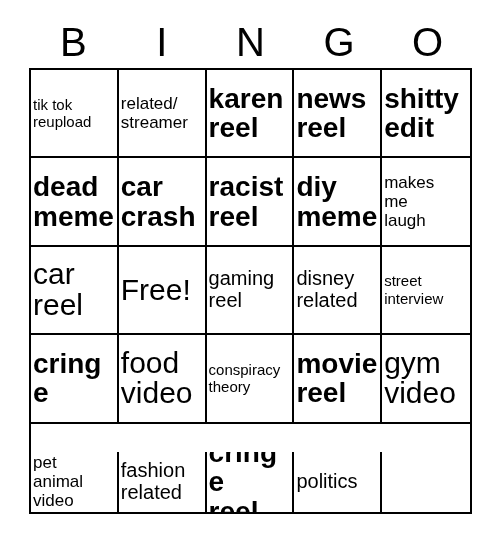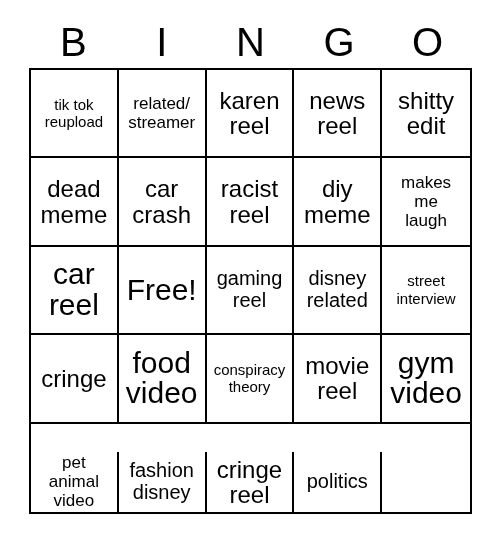--- a/index.html
+++ b/index.html
@@ -57,42 +57,41 @@
     grid-template-rows: repeat(5, 1fr);
   }
 
   .cell {
     box-sizing: border-box;
     border-right: 2px solid #000000;
     border-bottom: 2px solid #000000;
     display: flex;
     align-items: center;
     justify-content: center;
-    text-align: center;
     padding: 1px 2px;
     background: #ffffff;
     overflow: hidden;
   }
   
   .cell:nth-child(5n) { border-right: none; }
   .cell:nth-child(n+21) { border-bottom: none; margin-top: 28px; }
 
   .cell-text {
     display: block;
     width: 100%;
     line-height: 1.03;
     white-space: pre-line;
     word-break: break-word;
   }
 
   
   .fs-xs   { font-size: 15px; line-height: 1.18; }
   .fs-sm   { font-size: 17px; line-height: 1.12; }
   .fs-md   { font-size: 20px; line-height: 1.08; }
-  .fs-lg   { font-size: 24px; line-height: 1.05; }
+  .fs-lg   { font-size: 28px; line-height: 1.05; font-weight: bold; }
   .fs-xl   { font-size: 30px; line-height: 1.02; }
 </style>
 </head>
 <body>
 
 <div id="card">
 
   <div id="header-row">
     <div class="header-letter">B</div>
     <div class="header-letter">I</div>
@@ -185,21 +184,21 @@
         <span class="cell-text fs-xl">gym
 video</span>
       </div>
     <div class="cell">
         <span class="cell-text fs-sm">pet
 animal
 video</span>
       </div>
     <div class="cell">
         <span class="cell-text fs-md">fashion
-disney</span>
+related</span>
       </div>
     <div class="cell">
         <span class="cell-text fs-lg">cringe
 reel</span>
       </div>
     <div class="cell">
         <span class="cell-text fs-md">politics</span>
       </div>
   </div>
 

